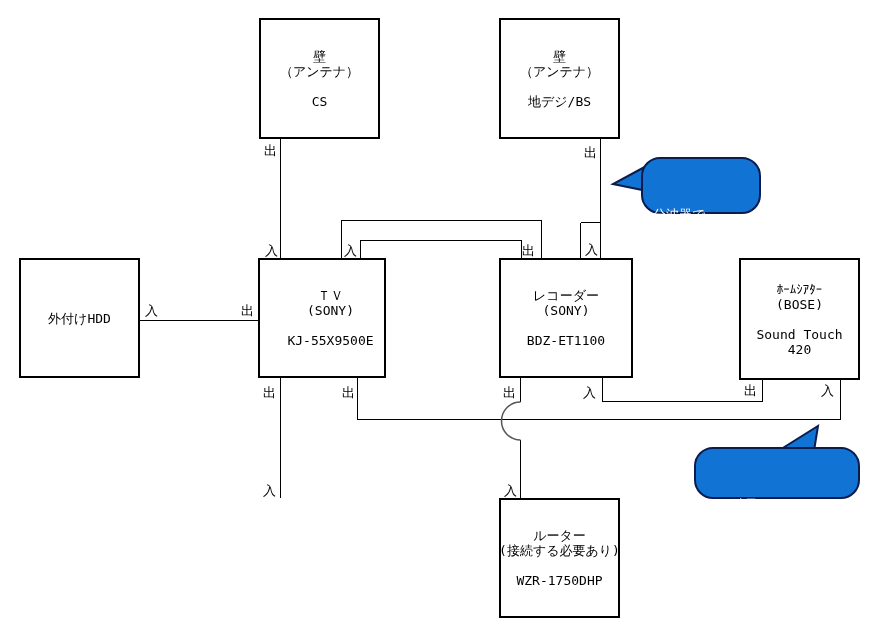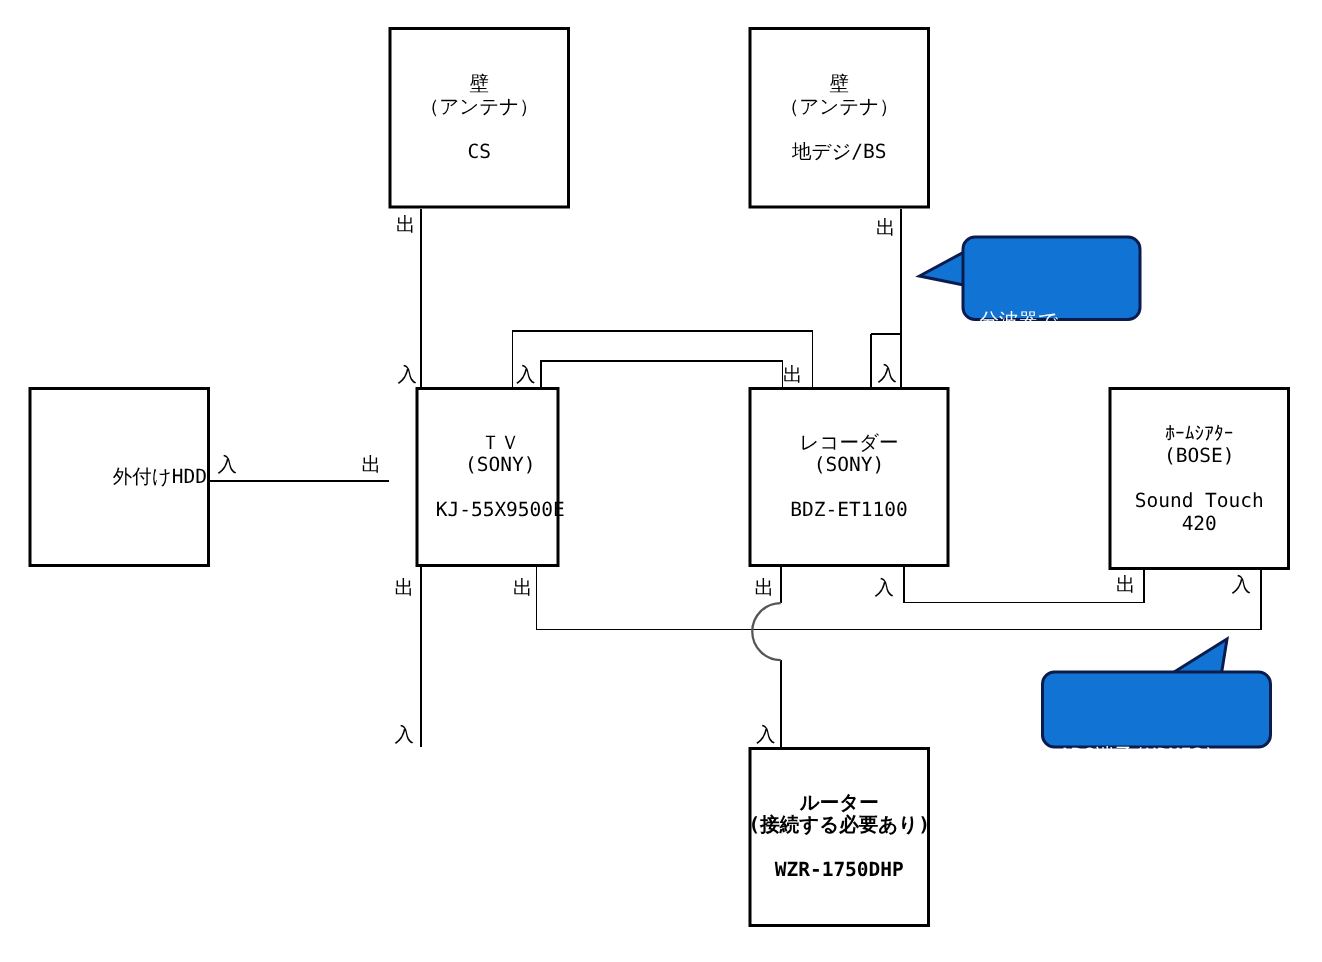--- a/index.html
+++ b/index.html
@@ -10,26 +10,26 @@
   #wires{position:absolute;left:0;top:0;width:881px;height:641px;}
   .node{
     position:absolute;background:#ffffff;border:2px solid #000;box-sizing:border-box;
     display:flex;flex-direction:column;justify-content:center;align-items:center;
   }
   .bl{height:15px;line-height:15px;font-size:13px;text-align:center;white-space:pre;}
   .port{
     position:absolute;font-size:13px;line-height:14px;color:#000;white-space:nowrap;
   }
   .callout{
-    position:absolute;box-sizing:border-box;border:2px solid #0a1c4d;border-radius:9px;
+    position:absolute;box-sizing:border-box;border:2px solid #0a1c4d;border-radius:19px;
     background:#1174d4;color:#fff;font-size:13px;line-height:20px;
     padding:6px 0 0 10px;white-space:pre;
   }
   #callout-splitter{left:641px;top:157px;width:120px;height:57px;}
-  #callout-arc{left:694px;top:447px;width:154px;height:52px;}
+  #callout-arc{left:694px;top:447px;width:166px;height:52px;font-style:italic;}
 </style>
 </head>
 <body>
 
 <div id="canvas">
 
   <svg id="wires" width="881" height="641" viewBox="0 0 881 641">
     <g stroke="#000" stroke-width="1" fill="none" shape-rendering="crispEdges">
 
       <path d="M280.5 139 V258"></path>
@@ -64,25 +64,25 @@
     <div class="bl">CS</div>
   </div>
 
   <div class="node" style="left:499px;top:18px;width:121px;height:121px;">
     <div class="bl">壁</div>
     <div class="bl">（アンテナ）</div>
     <div class="bl"></div>
     <div class="bl">地デジ/BS</div>
   </div>
 
-  <div class="node" style="left:19px;top:258px;width:121px;height:120px;align-items:flex-end;">
+  <div class="node" style="left:19px;top:258px;width:121px;height:120px;">
     <div class="bl">外付けHDD</div>
   </div>
 
-  <div class="node" style="left:277px;top:258px;width:96px;height:120px;padding-left:17px;">
+  <div class="node" style="left:258px;top:258px;width:128px;height:120px;padding-left:17px;">
     <div class="bl">ＴＶ</div>
     <div class="bl">(SONY)</div>
     <div class="bl"></div>
     <div class="bl">KJ-55X9500E</div>
   </div>
 
   <div class="node" style="left:499px;top:258px;width:134px;height:120px;">
     <div class="bl">レコーダー</div>
     <div class="bl">(SONY)</div>
     <div class="bl"></div>
@@ -91,21 +91,21 @@
 
   <div class="node" style="left:739px;top:258px;width:121px;height:122px;align-items:center;">
     <div class="bl">ﾎｰﾑｼｱﾀｰ</div>
     <div class="bl">(BOSE)</div>
     <div class="bl"></div>
     <div class="bl">Sound Touch</div>
     <div class="bl">420</div>
   </div>
 
 
-  <div class="node" style="left:499px;top:498px;width:121px;height:120px;font-weight:bold;">
+  <div class="node" style="left:499px;top:498px;width:121px;height:120px;">
     <div class="bl">ルーター</div>
     <div class="bl">(接続する必要あり)</div>
     <div class="bl"></div>
     <div class="bl">WZR-1750DHP</div>
   </div>
 
   <div class="callout" id="callout-splitter" style="background: rgb(17, 116, 212); border-color: rgb(10, 28, 77); color: rgb(255, 255, 255);">
     <div>分波器で</div>
     <div>地デジとBSへ</div>
   </div>

